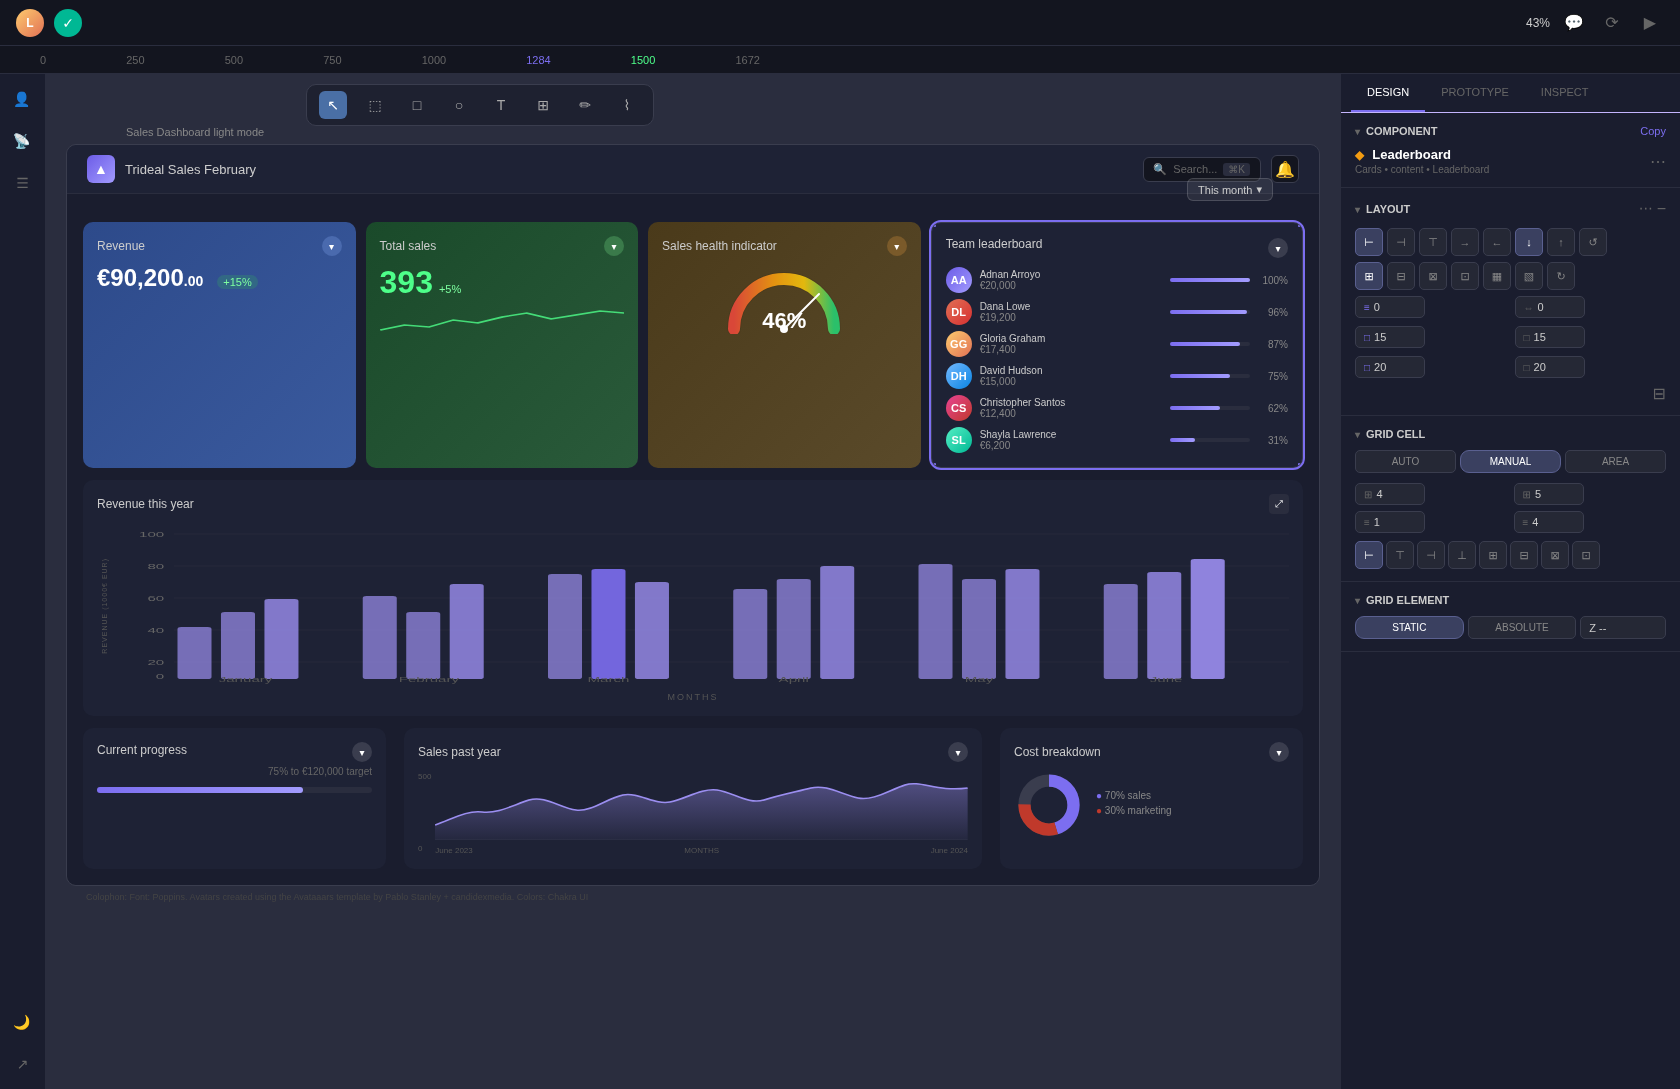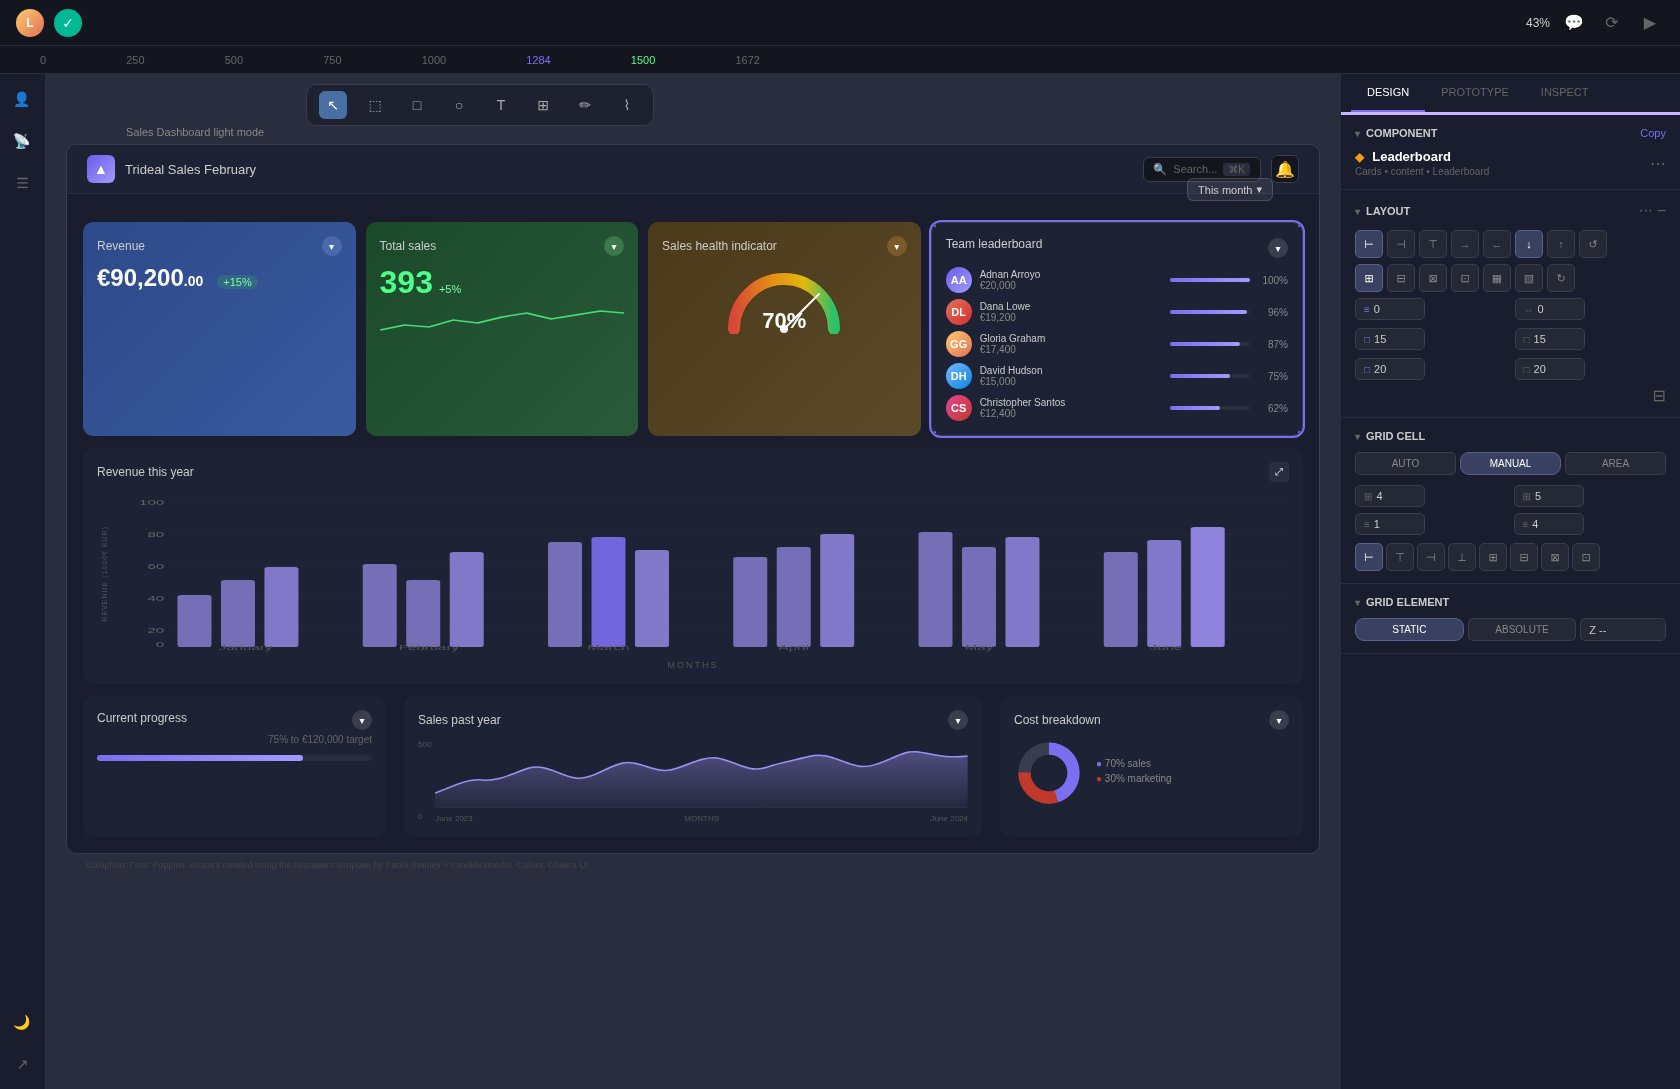--- a/index.html
+++ b/index.html
@@ -202,21 +202,21 @@
       display: flex; align-items: center; justify-content: center;
       border-radius: 6px;
       cursor: pointer;
       color: #666;
       font-size: 14px;
     }
 
     
     .panel-tabs {
       display: flex;
-      border-bottom: 3px solid #c4b5fd;
+      border-bottom: 1px solid #c4b5fd;
       padding: 0 10px;
     }
     .panel-tab {
       padding: 12px 16px;
       font-size: 11px;
       color: #666;
       cursor: pointer;
       border-bottom: 2px solid transparent;
     }
     .panel-tab.active { color: #fff; border-bottom-color: #7c6ef0; }
@@ -450,21 +450,21 @@
                       <stop offset="100%" stop-color="#2ecc71"></stop>
                     </linearGradient>
                   </defs>
                   <path d="M10 65 A50 50 0 0 1 110 65" fill="none" stroke="url(#gaugeGrad)" stroke-width="12" stroke-linecap="round"></path>
                   <path d="M10 65 A50 50 0 0 1 110 65" fill="none" stroke="rgba(0,0,0,0.3)" stroke-width="14" stroke-linecap="round" stroke-dasharray="157" stroke-dashoffset="0" opacity="0.2"></path>
 
                   <line x1="60" y1="65" x2="95" y2="30" stroke="#fff" stroke-width="2" stroke-linecap="round"></line>
                   <circle cx="60" cy="65" r="4" fill="#fff"></circle>
                 </svg>
                 <div style="position:absolute;bottom:0;left:50%;transform:translateX(-50%);">
-                  <span style="font-size:22px;font-weight:700;color:#fff;">70%</span>
+                  <span style="font-size:22px;font-weight:700;color:#fff;">46%</span>
                 </div>
               </div>
             </div>
 
             <div class="card card-leaderboard selected-card" style="position:relative;">
               <div class="corner-handle handle-tl"></div>
               <div class="corner-handle handle-tr"></div>
               <div class="corner-handle handle-bl"></div>
               <div class="corner-handle handle-br"></div>
               <div class="card-header">
@@ -519,20 +519,31 @@
                 <div class="leaderboard-item">
                   <div class="avatar av-5">CS</div>
                   <div class="leaderboard-info">
                     <div class="leaderboard-name">Christopher Santos</div>
                     <div class="leaderboard-amount">€12,400</div>
                   </div>
                   <div class="leaderboard-bar-container">
                       <div class="leaderboard-bar" style="width:62%"></div>
                     </div>
                   <span class="leaderboard-pct">62%</span>
+                </div>
+                <div class="leaderboard-item">
+                  <div class="avatar av-6">SL</div>
+                  <div class="leaderboard-info">
+                    <div class="leaderboard-name">Shayla Lawrence</div>
+                    <div class="leaderboard-amount">€6,200</div>
+                  </div>
+                  <div class="leaderboard-bar-container">
+                      <div class="leaderboard-bar" style="width:31%"></div>
+                    </div>
+                  <span class="leaderboard-pct">31%</span>
                 </div>
               </div>
             </div>
           </div>
 
           <div class="revenue-section">
             <div class="section-header">
               <span class="section-title">Revenue this year</span>
               <div class="expand-btn">⤢</div>
             </div>

